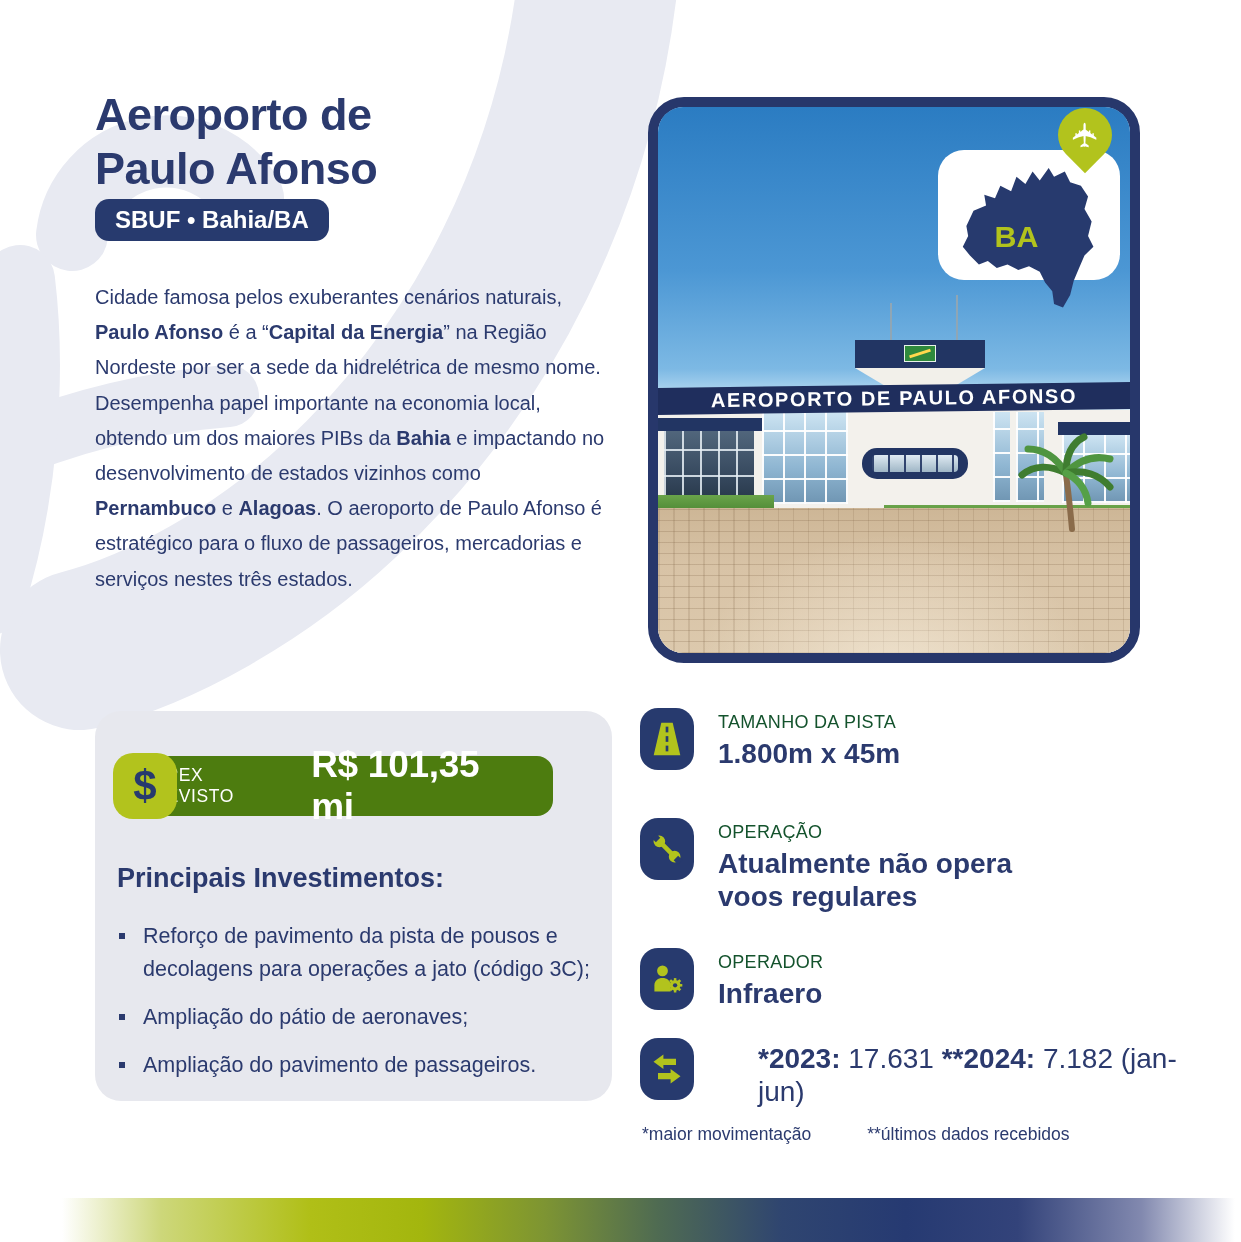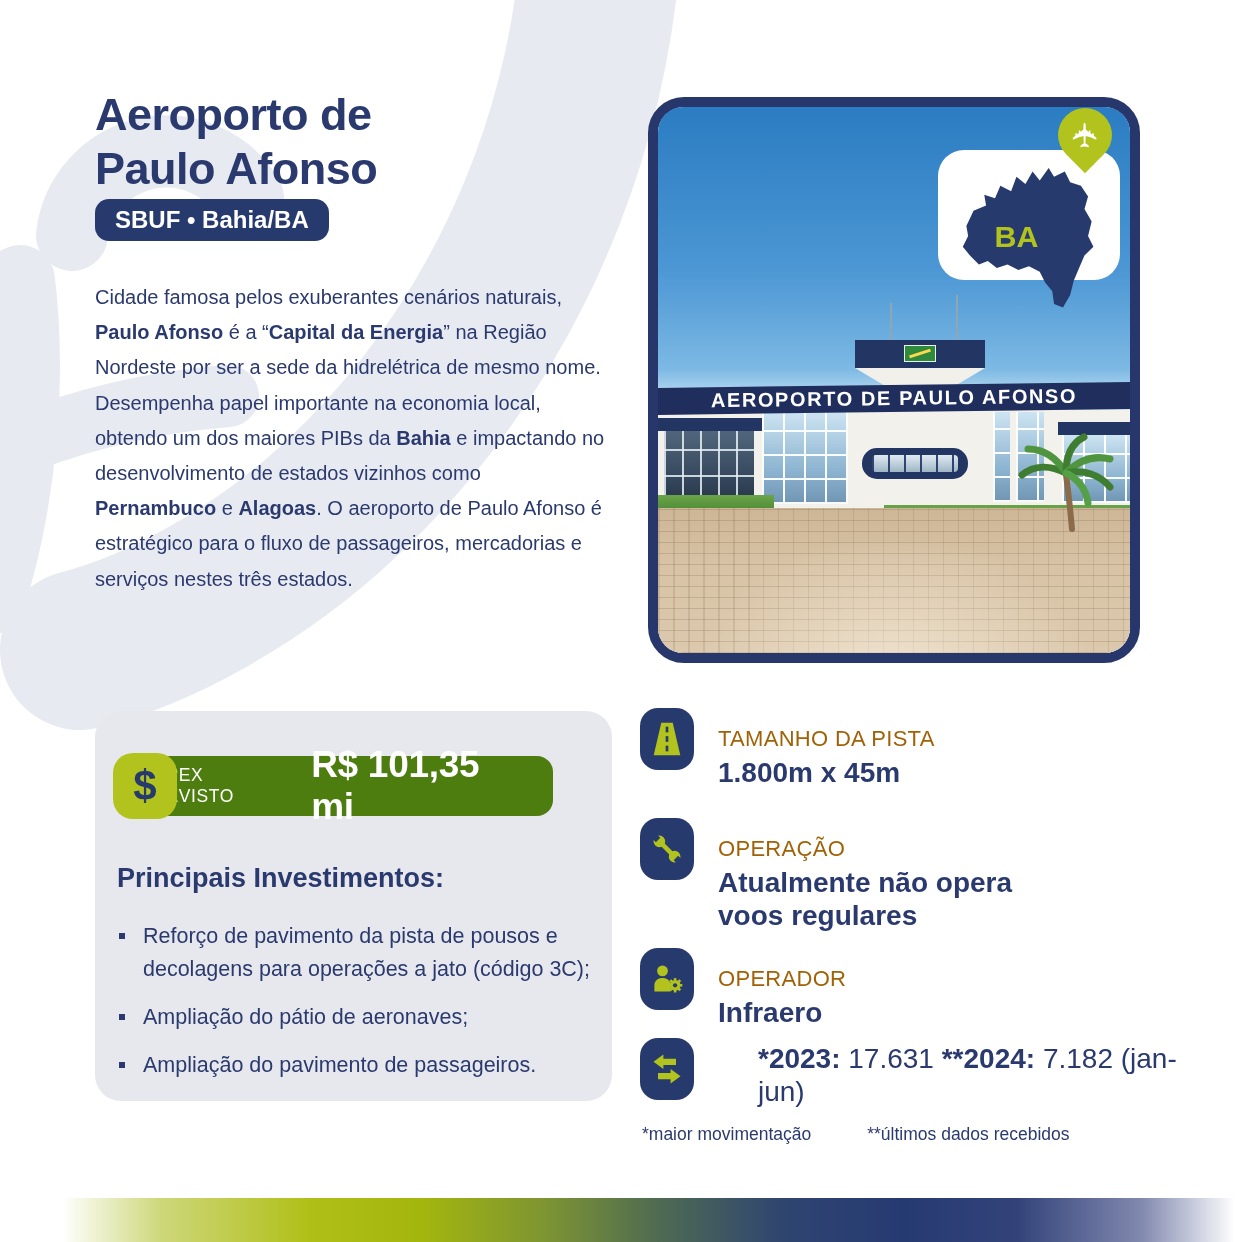--- a/index.html
+++ b/index.html
@@ -86,21 +86,21 @@
   .invest-list li{position:relative;padding-left:26px;font-size:21.5px;line-height:33px;
                   color:#2b3a6e;margin-bottom:15px;}
   .invest-list li:before{content:"";position:absolute;left:2px;top:13px;width:6px;height:6px;
                   background:#2b3a6e;}
 
   
   .stats{position:absolute;left:640px;top:708px;width:572px;z-index:2;}
   .stat{position:absolute;display:flex;gap:24px;}
   .stat-icon{flex:0 0 auto;width:54px;height:62px;background:#273a6e;border-radius:18px;
              display:flex;align-items:center;justify-content:center;}
-  .stat-label{font-size:22px;letter-spacing:.3px;color:#a16207;margin-top:18px;}
+  .stat-label{font-size:18px;letter-spacing:.3px;color:#14532d;margin-top:4px;}
   .stat-value{font-size:28px;font-weight:700;color:#2b3a6e;line-height:33px;margin-top:4px;}
   .stat-value.rich{font-weight:400;margin-left:40px;}
   .footnotes{position:absolute;top:416px;left:2px;display:flex;gap:56px;font-size:17.5px;color:#2b3a6e;}
 
   
   .footer-bar{position:absolute;left:0;bottom:0;width:1241px;height:44px;
       background:linear-gradient(90deg,#ffffff 5%,#cdd77a 13%,#b0bf17 25%,#a3b60e 34%,
                  #7d9433 44%,#4f6b52 53%,#2f4570 63%,#263a72 73%,#33437a 82%,#8289af 92%,#ffffff 99.5%);}
 </style>
 </head>

